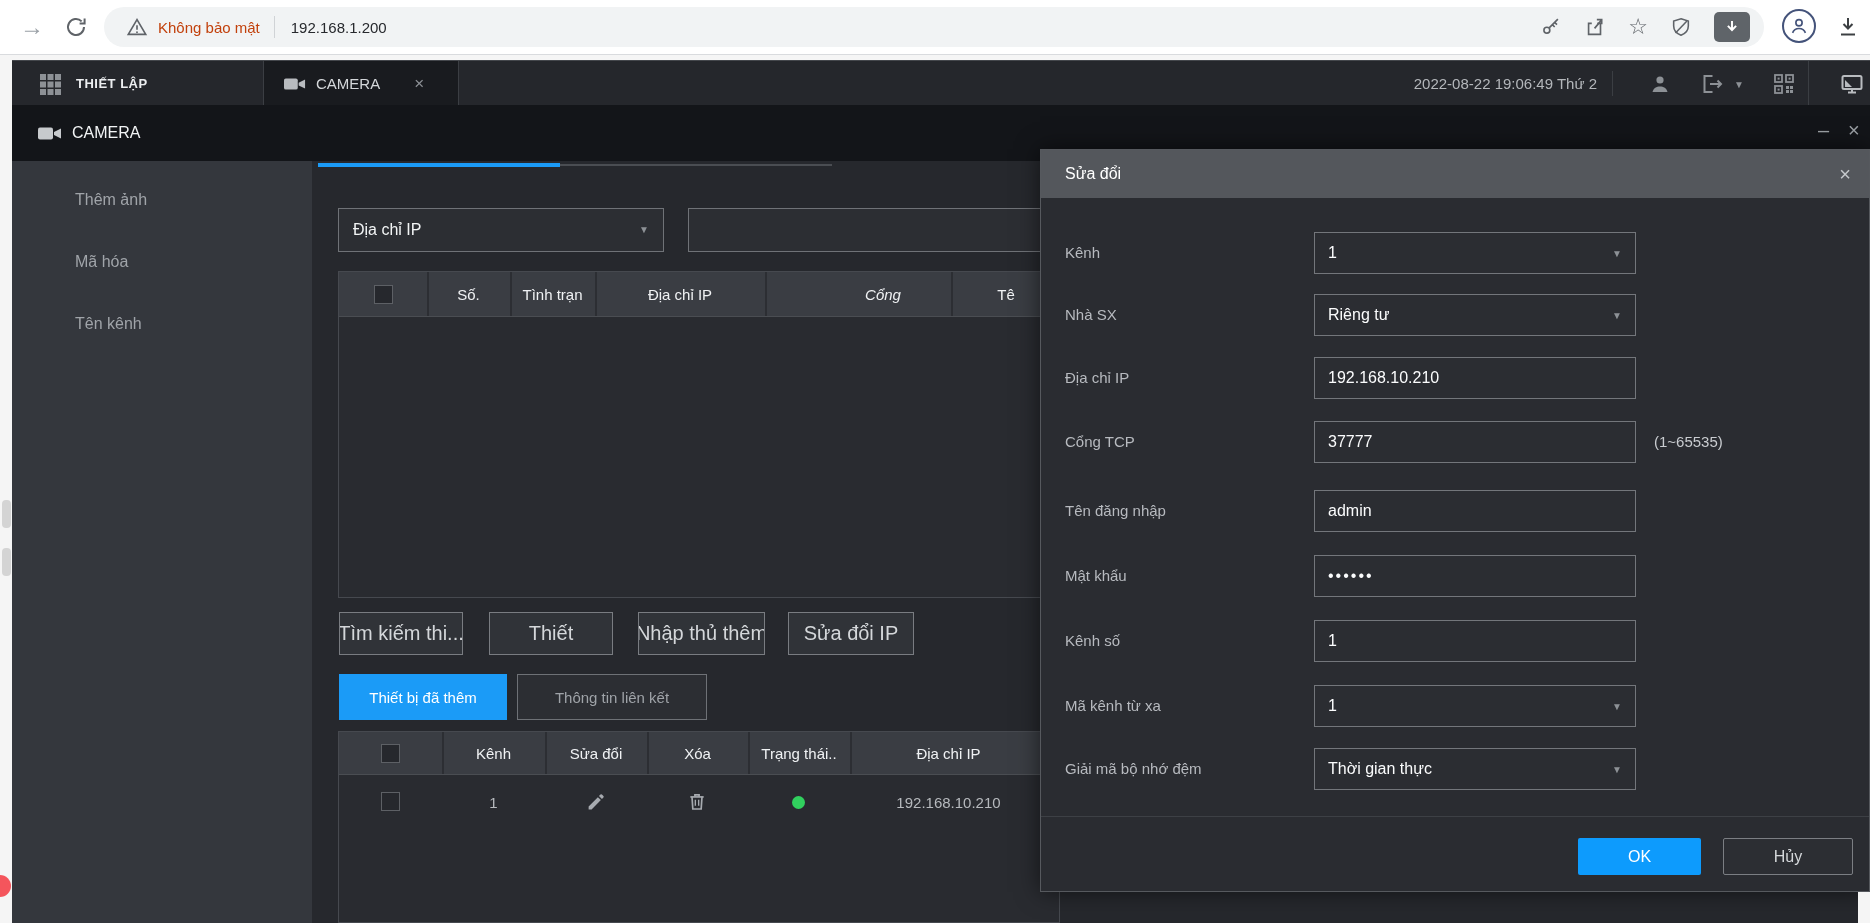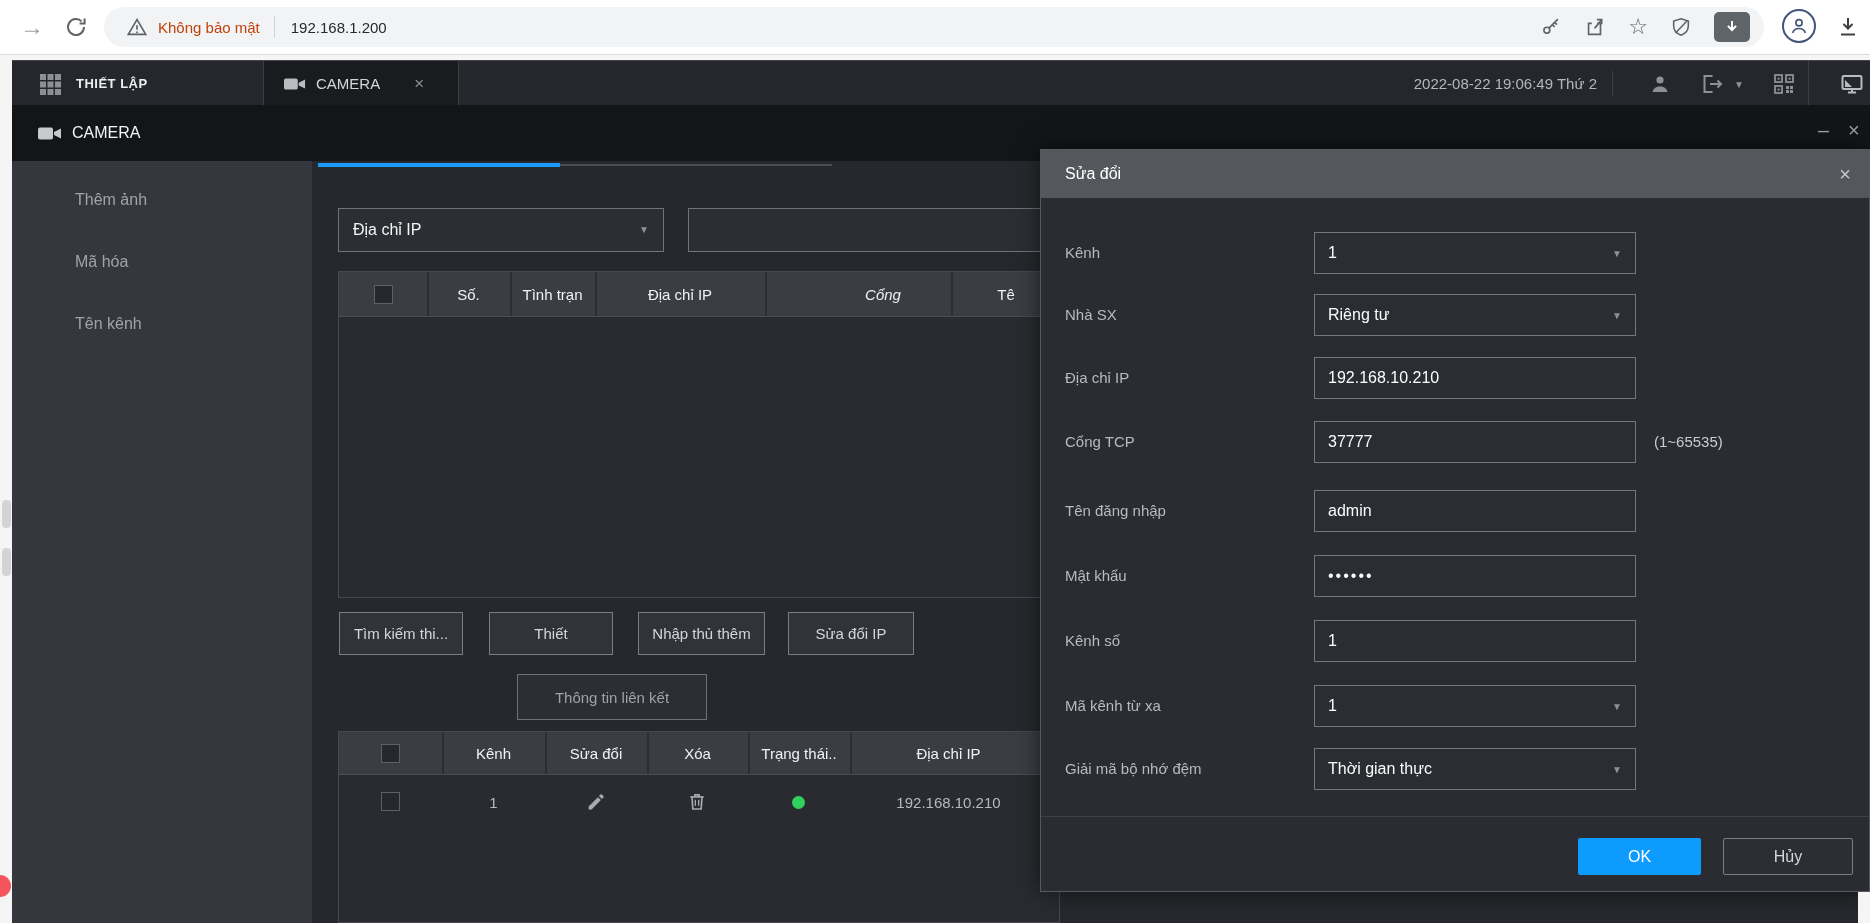--- a/index.html
+++ b/index.html
@@ -38,21 +38,21 @@
   .side-item{left:63px;width:200px;height:26px;color:#a0a4a9;font-size:16px;line-height:26px;}
   .tab-underline-blue{background:#1b9bf7;height:4px;}
   .tab-underline-gray{background:#4a4d52;height:2px;}
   .field-box{background:#2c2e33;border:1px solid #6f7277;box-sizing:border-box;color:#f2f4f5;font-size:16px;}
   .caret{color:#8d9196;font-size:10px;}
   .tbl{border:1px solid #46494f;background:#292b30;box-sizing:border-box;}
   .thead{background:#3a3d43;border-bottom:1px solid #4a4d52;}
   .th{position:absolute;top:0;height:100%;display:flex;align-items:center;justify-content:center;color:#f0f2f4;font-size:15px;overflow:hidden;white-space:nowrap;}
   .colline{position:absolute;top:0;width:2px;height:100%;background:#2c2e33;}
   .chk{width:19px;height:19px;border:1px solid #5d6065;background:#26282d;box-sizing:border-box;}
-  .btn{background:#303338;border:1px solid #797c81;box-sizing:border-box;color:#d4d7da;font-size:15px;display:flex;align-items:center;justify-content:center;white-space:nowrap;overflow:hidden;}
+  .btn{background:#303338;border:1px solid #797c81;box-sizing:border-box;color:#d4d7da;font-size:20px;display:flex;align-items:center;justify-content:center;white-space:nowrap;overflow:hidden;}
   .tabbtn{font-size:15px;display:flex;align-items:center;justify-content:center;box-sizing:border-box;white-space:nowrap;}
   .tab-active{background:#1b9bf7;color:#ffffff;}
   .tab-idle{background:#2c2e33;color:#9fa3a8;border:1px solid #6e7176;}
   .cellTxt{color:#b6b9bd;font-size:15px;}
   .dot{width:13px;height:13px;border-radius:50%;background:#31d05e;}
   .act-ic{color:#a7abb0;}
   
   .modal{left:1040px;top:149px;width:830px;height:743px;background:#2a2c31;border:1px solid #56595e;box-sizing:border-box;box-shadow:0 0 22px rgba(0,0,0,.55);}
   .modal-hdr{left:0;top:0;width:100%;height:48px;background:#54575c;display:flex;align-items:center;}
   .modal-title{color:#ffffff;font-size:16px;margin-left:24px;}
@@ -250,20 +250,21 @@
           <div class="colline" style="left:426px;"></div>
           <div class="colline" style="left:612px;"></div>
       </div>
     </div>
 
     <div class="abs btn" style="left:327px;top:451px;width:124px;height:43px;">Tìm kiếm thi...</div>
     <div class="abs btn" style="left:477px;top:451px;width:124px;height:43px;">Thiết</div>
     <div class="abs btn" style="left:626px;top:451px;width:127px;height:43px;">Nhập thủ thêm</div>
     <div class="abs btn" style="left:776px;top:451px;width:126px;height:43px;">Sửa đổi IP</div>
 
+    <div class="abs tabbtn tab-active" style="left:327px;top:513px;width:168px;height:46px;">Thiết bị đã thêm</div>
     <div class="abs tabbtn tab-idle" style="left:505px;top:513px;width:190px;height:46px;">Thông tin liên kết</div>
 
     <div class="abs tbl" style="left:326px;top:570px;width:722px;height:192px;">
       <div class="abs thead" style="left:0;top:0;width:100%;height:42px;">
         <div class="th" style="left:0;width:103px;">
             <span class="chk"></span>
           </div>
         <div class="th" style="left:103px;width:103px;">Kênh</div>
         <div class="th" style="left:206px;width:102px;">Sửa đổi</div>
         <div class="th" style="left:308px;width:101px;">Xóa</div>

